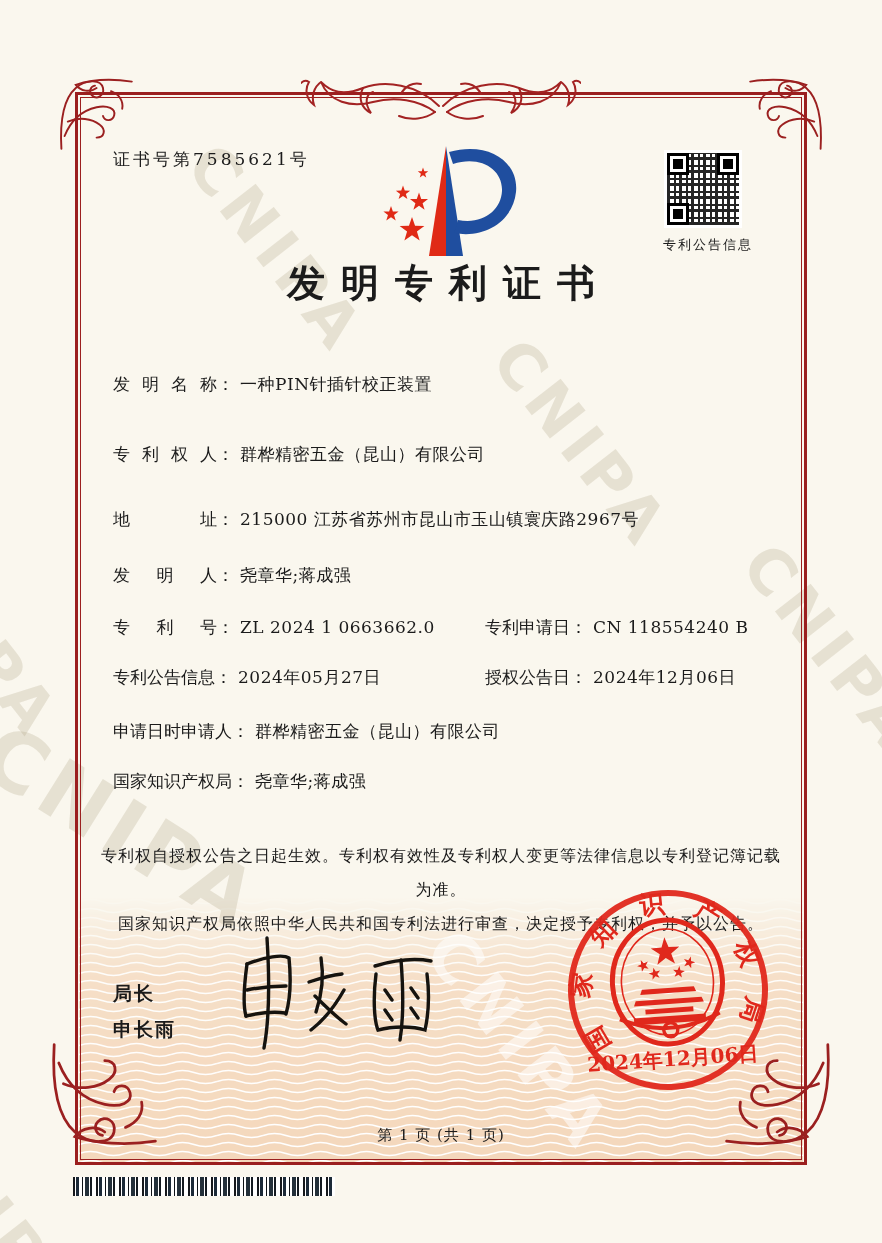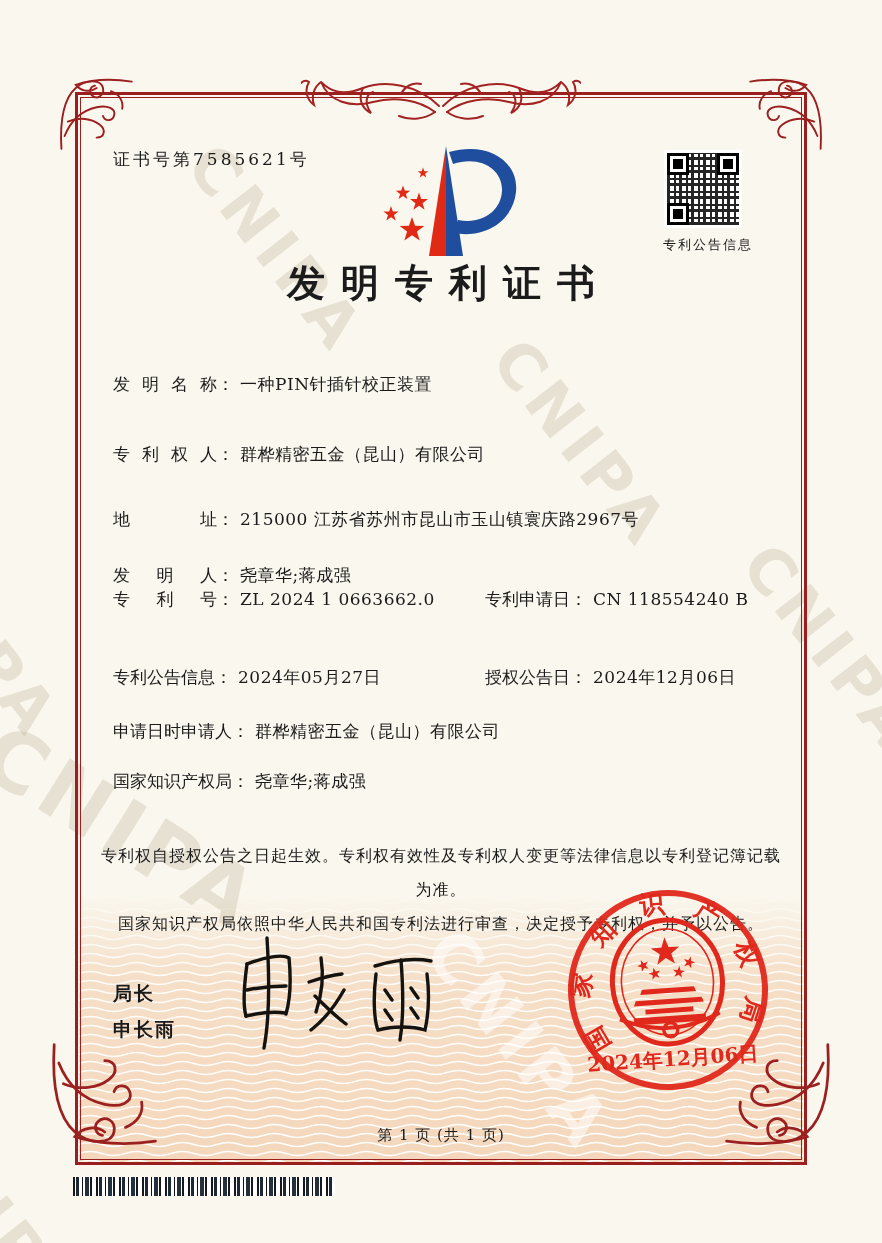--- a/index.html
+++ b/index.html
@@ -199,21 +199,21 @@
 </div>
 <div class="frow" style="top:427px;">
   <span class="flabel">专利权人</span><span class="fcolon">：</span><span class="fvalue">群桦精密五金（昆山）有限公司</span>
 </div>
 <div class="frow" style="top:492px;">
   <span class="flabel">地址</span><span class="fcolon">：</span><span class="fvalue">215000 江苏省苏州市昆山市玉山镇寰庆路2967号</span>
 </div>
 <div class="frow" style="top:548px;">
   <span class="flabel">发明人</span><span class="fcolon">：</span><span class="fvalue">尧章华;蒋成强</span>
 </div>
-<div class="frow" style="top:572px;">
+<div class="frow" style="top:600px;">
   <span class="flabel">专利号</span><span class="fcolon">：</span><span class="fvalue">ZL 2024 1 0663662.0</span>
   <span class="fcol2">
     <span class="flabel-n">专利申请日</span><span class="fcolon">：</span><span class="fvalue">CN 118554240 B</span>
   </span>
 </div>
 <div class="frow" style="top:650px;">
   <span class="flabel-n">专利公告信息</span><span class="fcolon">：</span><span class="fvalue">2024年05月27日</span>
   <span class="fcol2">
     <span class="flabel-n">授权公告日</span><span class="fcolon">：</span><span class="fvalue">2024年12月06日</span>
   </span>

